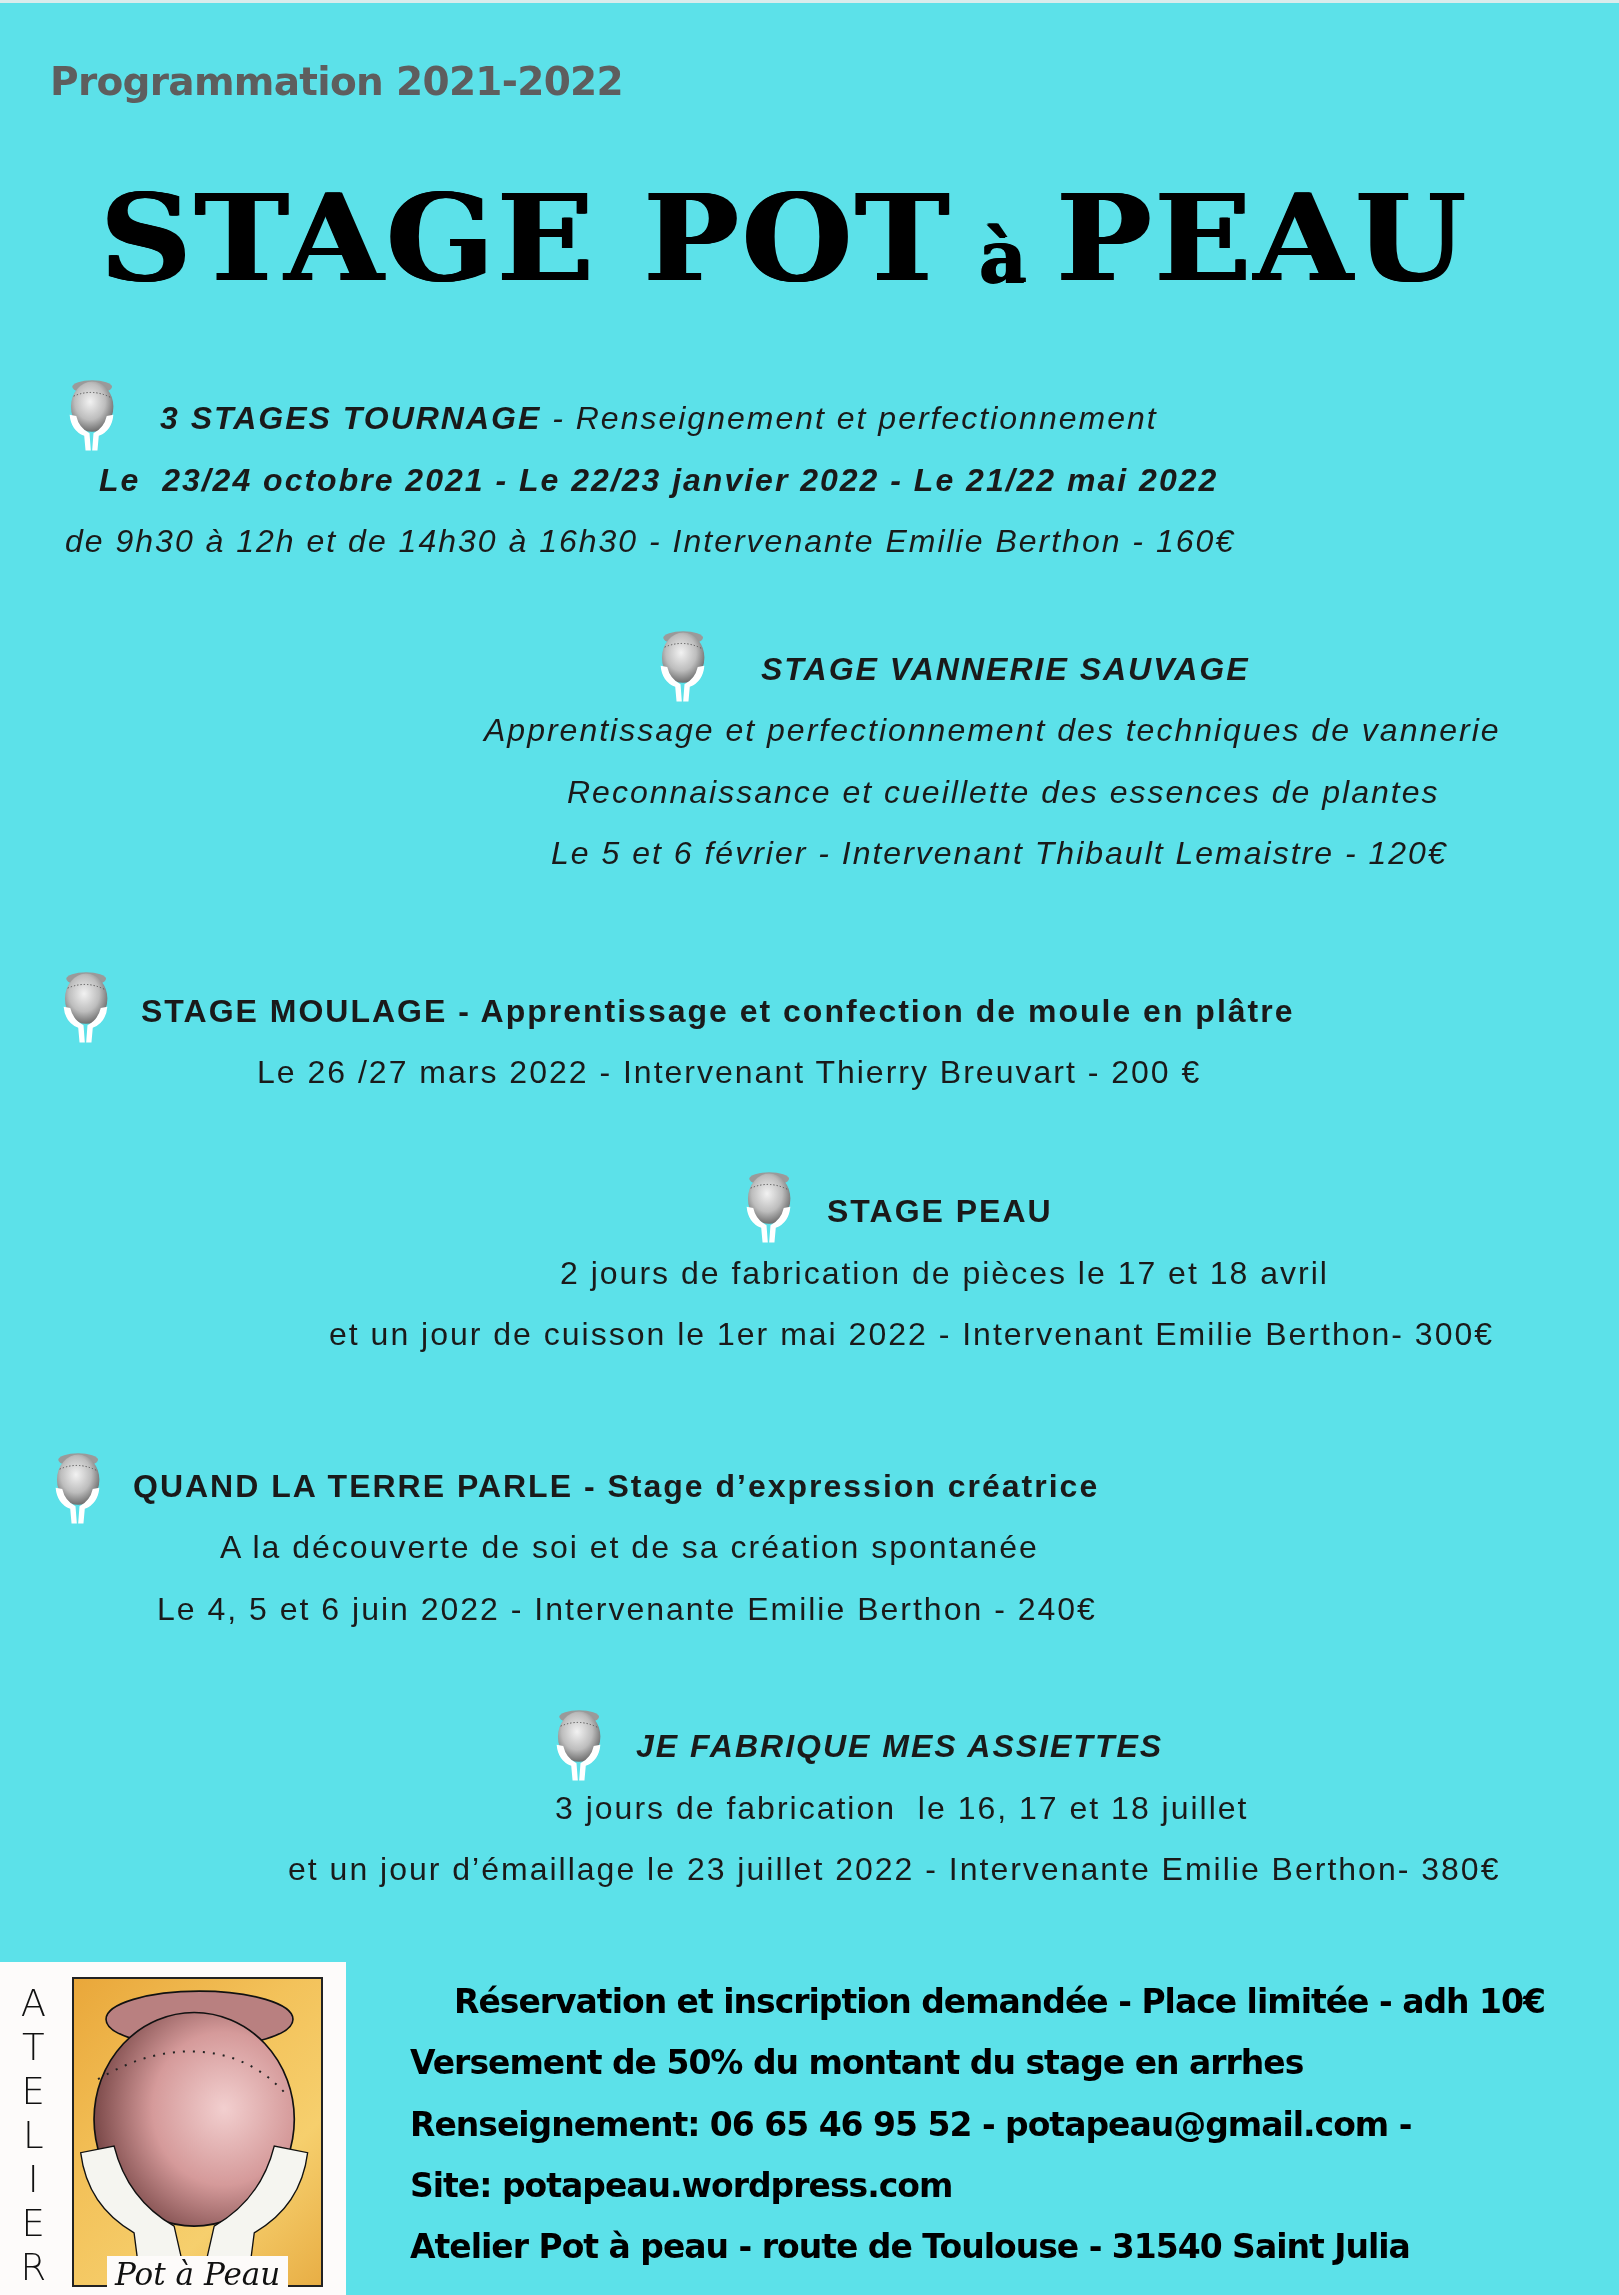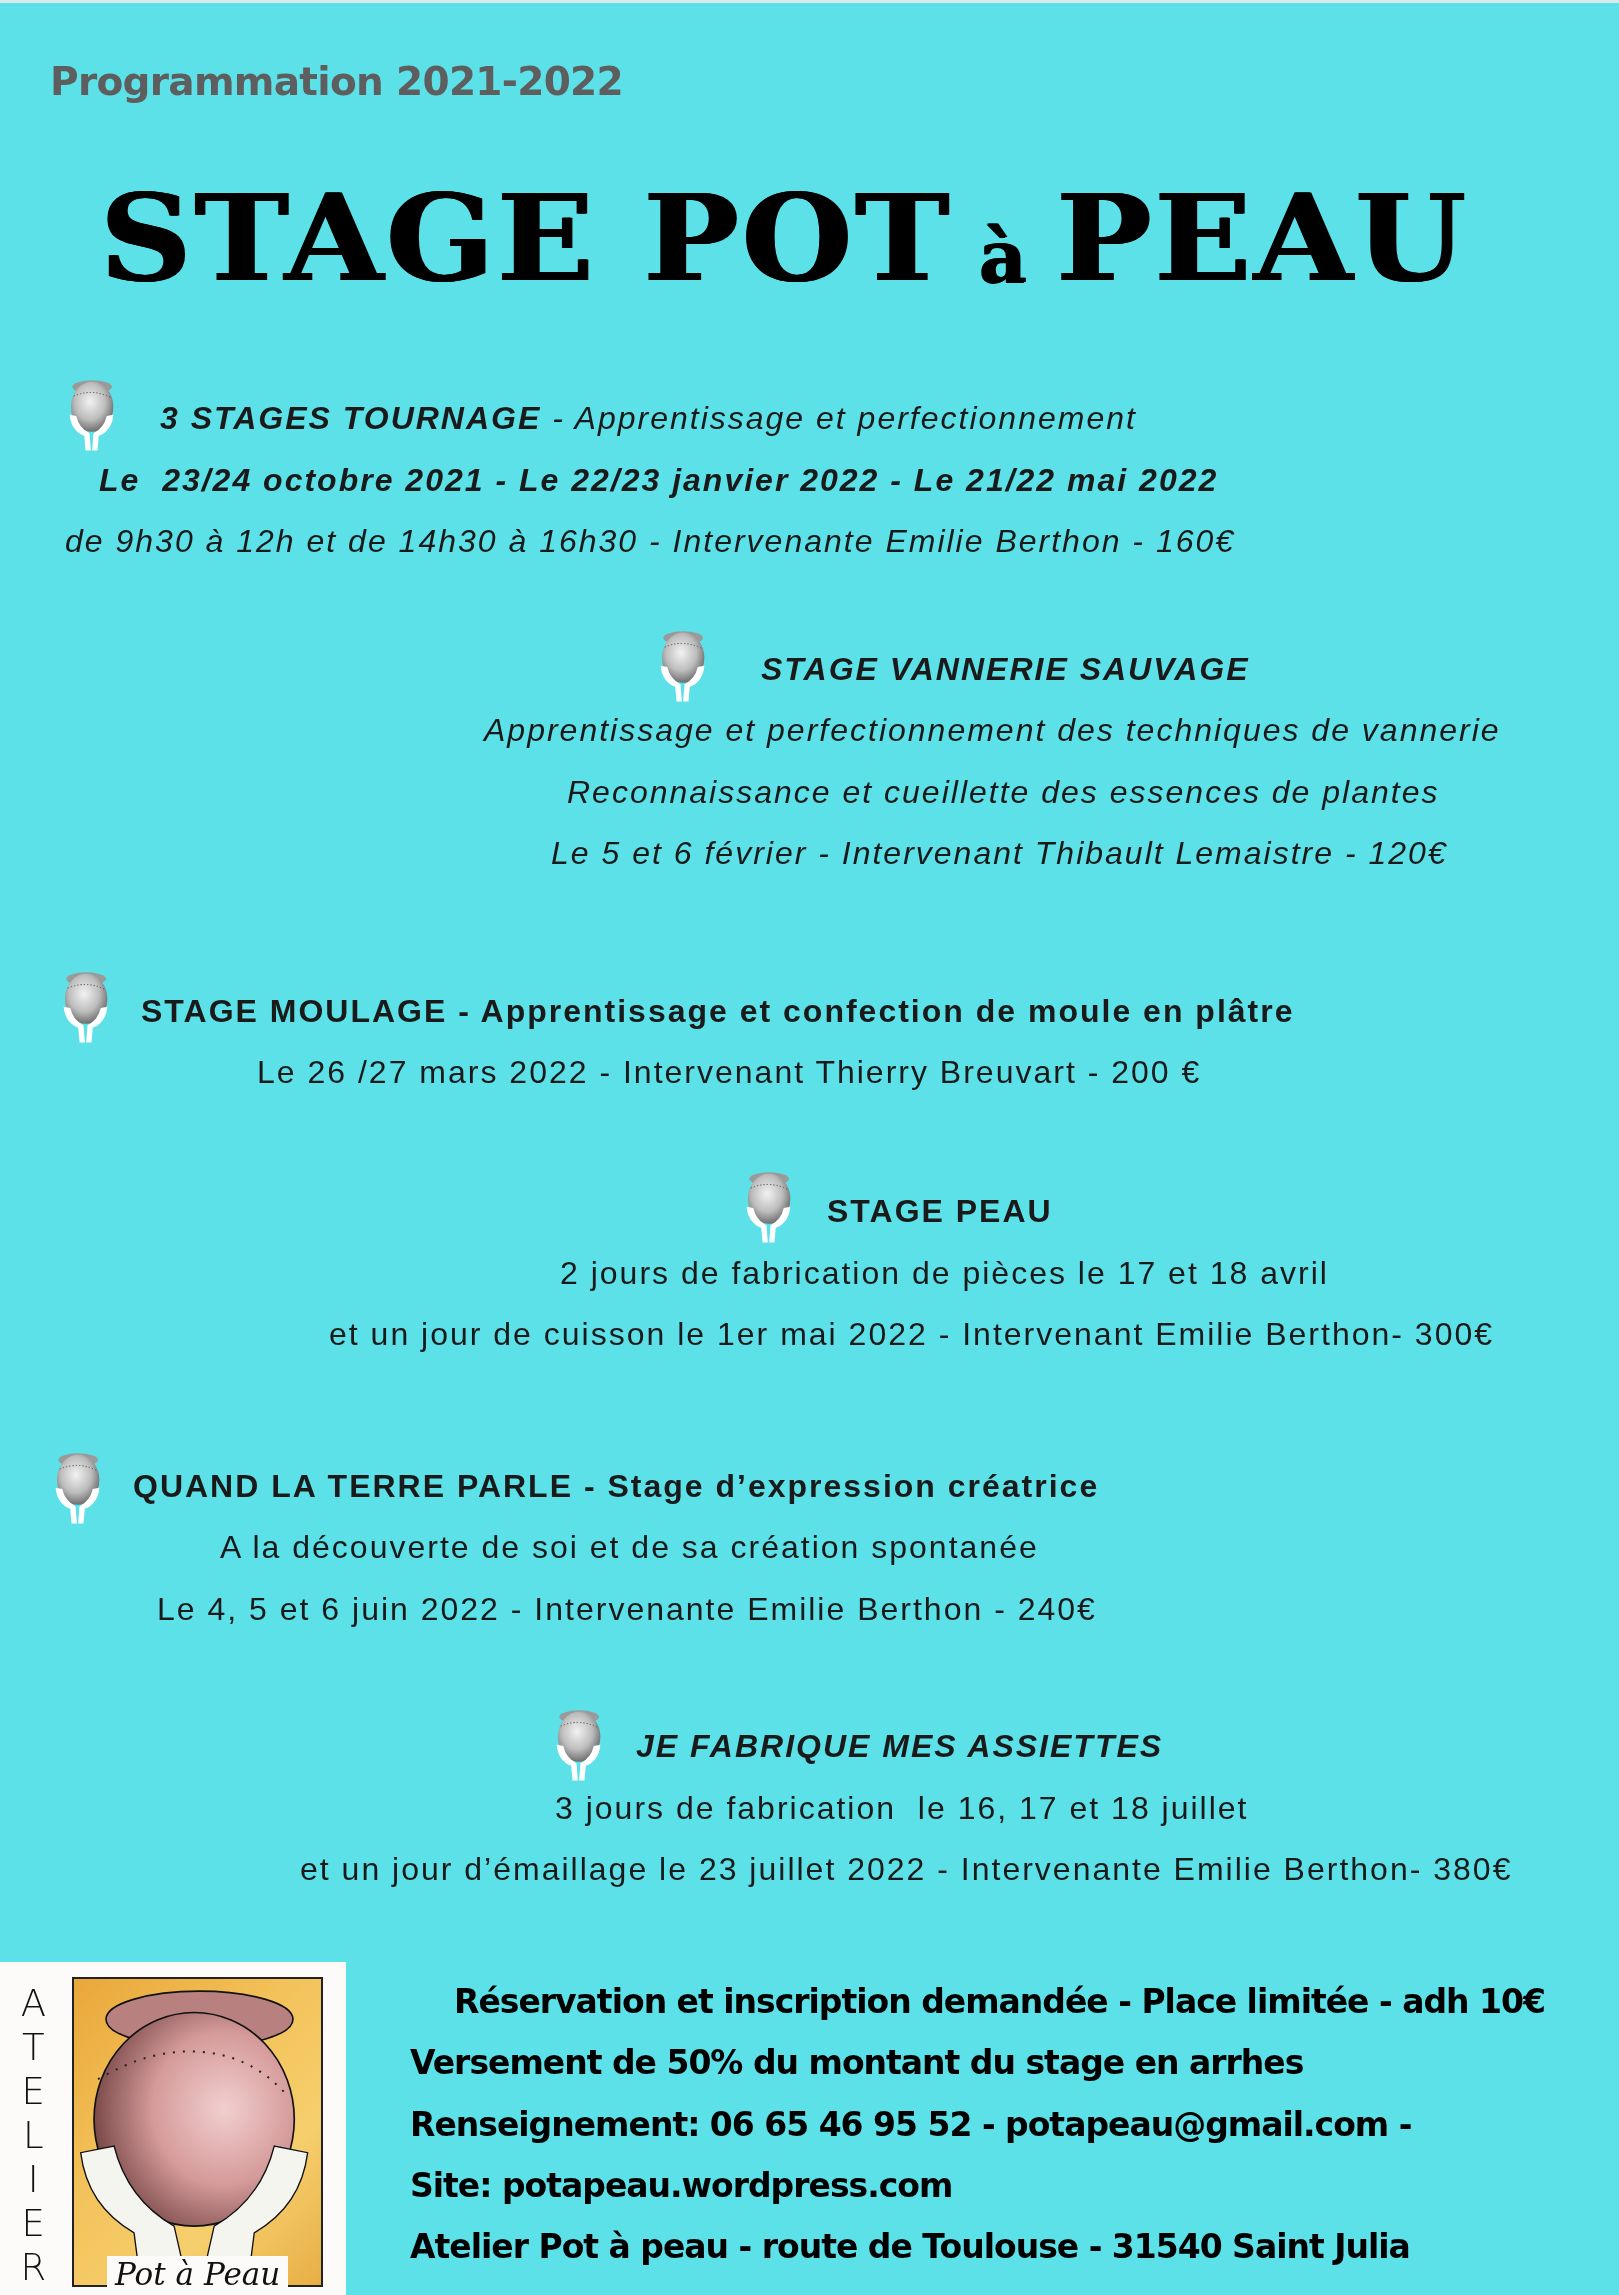--- a/index.html
+++ b/index.html
@@ -85,21 +85,21 @@
       <path d="M4 64 Q6 88 26 96 L28 118 L36 118 L34 92 Q18 84 14 66 Z" fill="#ffffff"></path>
       <path d="M70 64 Q68 88 48 96 L46 118 L38 118 L40 92 Q56 84 60 66 Z" fill="#ffffff"></path>
     </symbol>
   </defs>
 </svg>
 
 <div>
   <svg class="pot-icon" style="left:67px; top:372px;" viewBox="0 0 74 120" width="49" height="80">
       <use href="#pot"></use>
     </svg>
-  <div class="line italic" style="left:160px; top:400px;"><span class="bold">3 STAGES TOURNAGE</span><span> - Apprentissage et perfectionnement</span></div>
+  <div class="line italic" style="left:160px; top:400px;"><span class="bold">3 STAGES TOURNAGE</span><span> - Renseignement et perfectionnement</span></div>
   <div class="line italic" style="left:99px; top:462px;font-weight:bold;">Le  23/24 octobre 2021 - Le 22/23 janvier 2022 - Le 21/22 mai 2022</div>
   <div class="line italic" style="left:65px; top:523px;">de 9h30 à 12h et de 14h30 à 16h30 - Intervenante Emilie Berthon - 160€</div>
 </div>
 
 <div>
   <svg class="pot-icon" style="left:658px; top:623px;" viewBox="0 0 74 120" width="49" height="80">
       <use href="#pot"></use>
     </svg>
   <div class="line italic bold" style="left:761px; top:651px;">STAGE VANNERIE SAUVAGE</div>
   <div class="line italic" style="left:484px; top:712px;">Apprentissage et perfectionnement des techniques de vannerie</div>
@@ -132,21 +132,21 @@
   <div class="line" style="left:220px; top:1529px;">A la découverte de soi et de sa création spontanée</div>
   <div class="line" style="left:157px; top:1591px;text-align:center;">Le 4, 5 et 6 juin 2022 - Intervenante Emilie Berthon - 240€</div>
 </div>
 
 <div>
   <svg class="pot-icon" style="left:554px; top:1702px;" viewBox="0 0 74 120" width="49" height="80">
       <use href="#pot"></use>
     </svg>
   <div class="line bold" style="left:636px; top:1728px;font-style:italic;">JE FABRIQUE MES ASSIETTES</div>
   <div class="line" style="left:555px; top:1790px;">3 jours de fabrication  le 16, 17 et 18 juillet</div>
-  <div class="line" style="left:300px; top:1851px;">et un jour d’émaillage le 23 juillet 2022 - Intervenante Emilie Berthon- 380€</div>
+  <div class="line" style="left:288px; top:1851px;">et un jour d’émaillage le 23 juillet 2022 - Intervenante Emilie Berthon- 380€</div>
 </div>
 
 <div class="logo">
   <div class="vertical-word">
     <div>A</div>
     <div>T</div>
     <div>E</div>
     <div>L</div>
     <div>I</div>
     <div>E</div>

